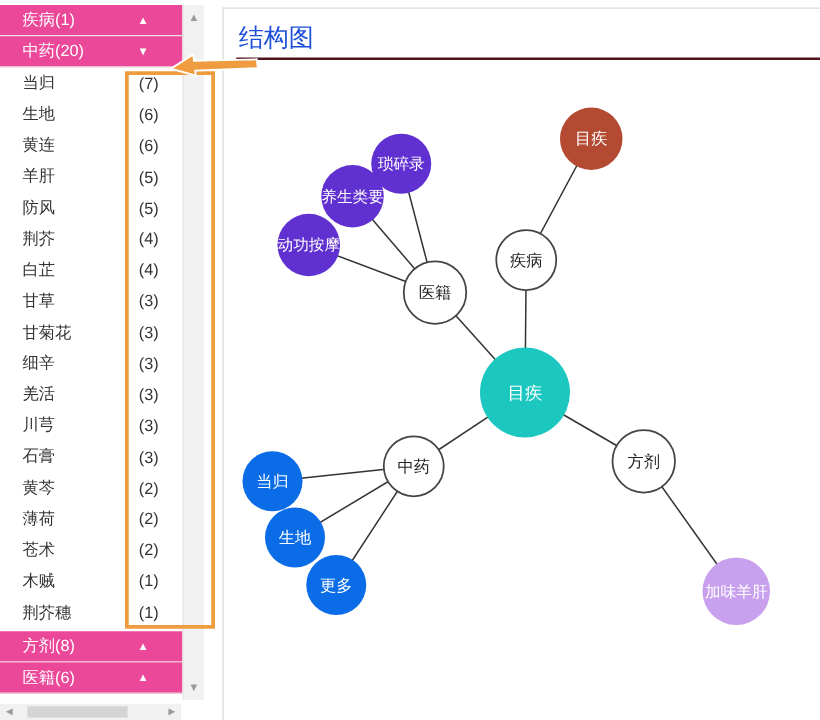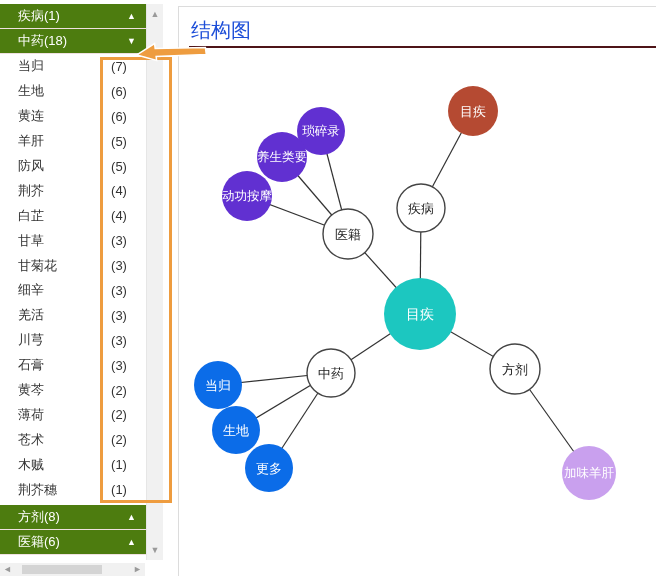--- a/index.html
+++ b/index.html
@@ -3,22 +3,22 @@
 <meta charset="utf-8">
 <style>
   html,body{margin:0;padding:0;}
   body{
     width:656px;height:576px;position:relative;overflow:hidden;background:#fff;
     font-family:"Liberation Sans","DejaVu Sans",sans-serif;
   }
   
   .sidebar{position:absolute;left:0;top:4px;width:146px;}
   .group-header{
-    height:25px;background:#4d7c0f;color:#fff;display:flex;align-items:center;
-    justify-content:space-between;padding:0 10px 0 18px;font-size:13px;
+    height:25px;background:#ec4899;color:#fff;display:flex;align-items:center;
+    justify-content:space-between;padding:0 27px 0 18px;font-size:13px;
     box-sizing:border-box;border-bottom:1px solid #efe0e0;cursor:pointer;
   }
   .tri{font-size:9px;line-height:1;color:#fff;}
   .item-list{background:#fff;}
   .item-row{
     height:24.9px;display:flex;align-items:center;justify-content:space-between;
     padding:0 14px 0 18px;font-size:13px;color:#333;box-sizing:border-box;
   }
   .item-count{min-width:26px;text-align:center;color:#333;}
   .bottom-gap{height:3px;}
@@ -59,21 +59,21 @@
 </style>
 </head>
 <body>
 
 <div class="sidebar">
   <div class="group-header">
     <span>疾病(1)</span>
     <span class="tri">▲</span>
   </div>
   <div class="group-header">
-    <span>中药(18)</span>
+    <span>中药(20)</span>
     <span class="tri">▼</span>
   </div>
 
   <div class="item-list">
       <div class="item-row">
         <span>当归</span>
         <span class="item-count">(7)</span>
       </div>
       <div class="item-row">
         <span>生地</span>

